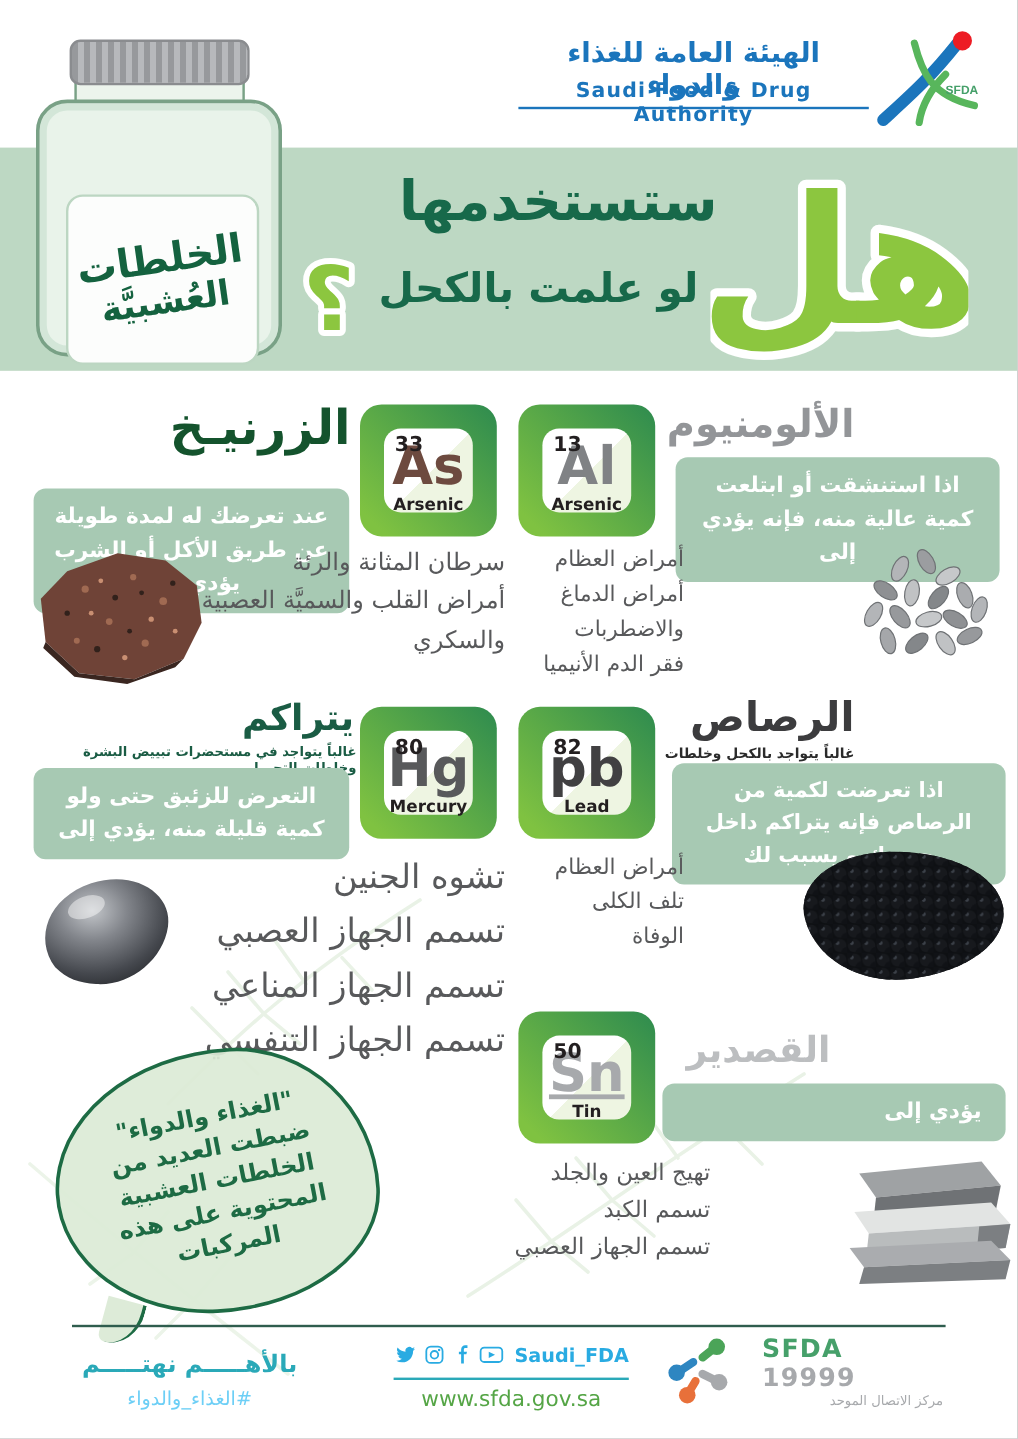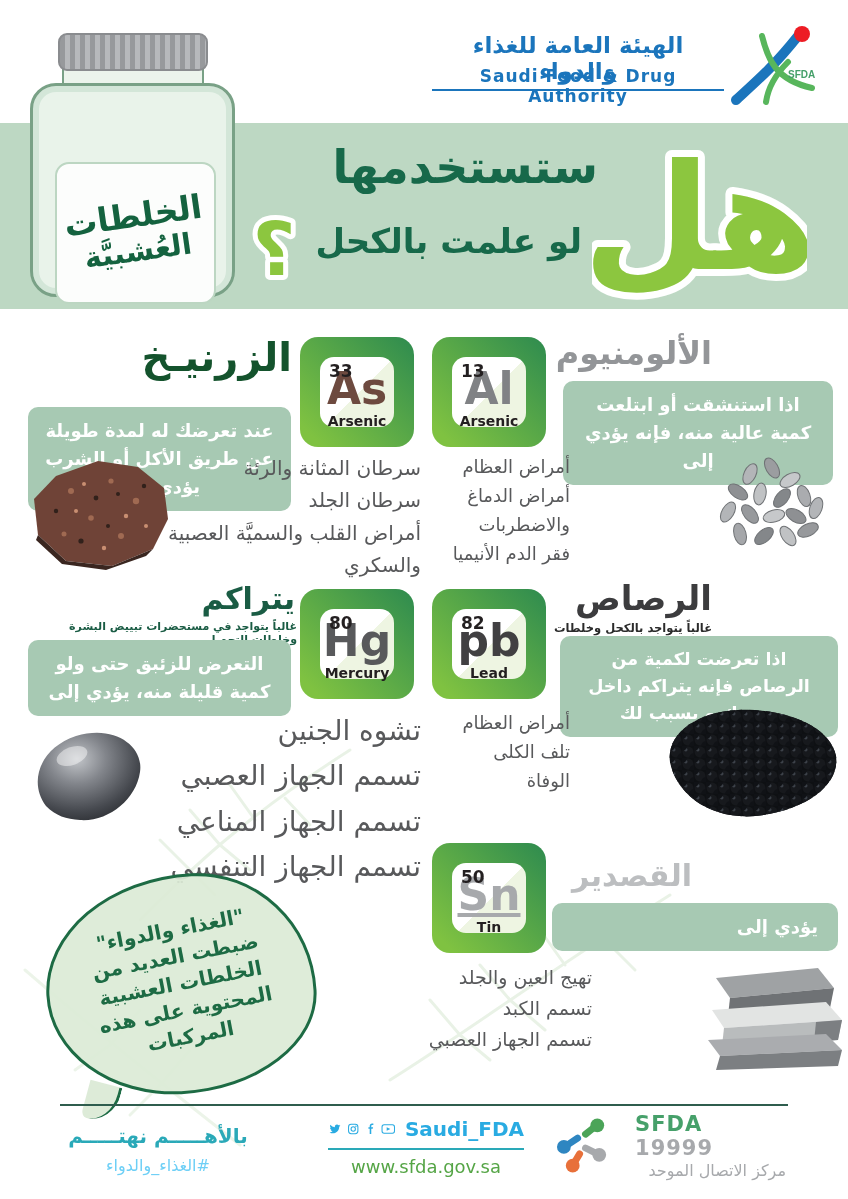--- a/index.html
+++ b/index.html
@@ -75,28 +75,28 @@
                line-height:1.35; }
 
   
   .footer-divider { position:absolute; left:60px; top:1104px; width:728px; height:2px; background:#2f5d4e; z-index:2; }
   .slogan { position:absolute; left:58px; top:1124px; width:200px; text-align:center; font-size:20px;
             font-weight:bold; color:#2aa9b8; direction:rtl; z-index:2; }
   .hashtag { position:absolute; left:58px; top:1156px; width:200px; text-align:center; font-size:16px;
              color:#6dcff6; direction:rtl; z-index:2; }
   .social { position:absolute; left:328px; top:1116px; width:196px; z-index:2; }
   .social-row { display:flex; align-items:center; gap:5px; justify-content:center; }
-  .handle { font-size:20px; font-weight:bold; color:#29abe2; margin-left:4px; }
+  .handle { font-size:16px; font-weight:bold; color:#29abe2; margin-left:4px; }
   .social-line { margin-top:6px; height:2px; background:#2aa9b8; }
   .website { margin-top:6px; text-align:center; font-size:18px; color:#55a546; }
   .sfda199 { position:absolute; left:556px; top:1112px; width:230px; display:flex; align-items:center; gap:22px; z-index:2; }
   .sfda199-text { display:flex; flex-direction:column; }
   .sfda199-top { font-size:21px; font-weight:bold; letter-spacing:1px; }
   .sfda199-top .brand { color:#46a06a; } .sfda199-top .num { color:#a7a9ac; }
-  .sfda199-label { font-size:16px; color:#a7a9ac; direction:rtl; text-align:right; margin-top:1px; }
+  .sfda199-label { font-size:11px; color:#a7a9ac; direction:rtl; text-align:right; margin-top:1px; }
 </style>
 </head>
 <body>
 
 <div class="page">
 
   <svg class="frond" style="left:120px; top:730px;" width="260" height="200" viewBox="0 0 260 200">
     <g stroke="#e4efe0" stroke-width="3" fill="none" stroke-linecap="round">
       <path d="M20 190 C70 140 120 90 230 20"></path>
       <path d="M70 140 L40 110"></path>
@@ -167,21 +167,20 @@
   <div class="el-card" style="left:300px; top:337px;">
     <div class="el-inner">
       <div class="el-num">33</div>
       <div class="el-sym" style="color: rgb(109, 74, 63);">As</div>
       <div class="el-name">Arsenic</div>
     </div>
   </div>
   <div class="bubble" style="left:28px; top:373px; width:263px; font-size:18px;margin-top:34px;">عند تعرضك له لمدة طويلة عن طريق الأكل أو الشرب يؤدي إلى</div>
   <div class="effects" style="left:140px; top:452px; width:281px; font-size:20px;">
       <div class="effect-item">سرطان المثانة والرئة</div>
-      <div class="effect-item">سرطان الجلد</div>
       <div class="effect-item">أمراض القلب والسميَّة العصبية والسكري</div>
     </div>
   <svg class="sample" style="left:26px; top:456px;" width="150" height="118" viewBox="0 0 150 118">
     <path d="M30 20 L72 5 L112 11 L138 32 L142 63 L127 93 L86 110 L40 105 L12 79 L8 43 Z" fill="#6f4337"></path>
     <g fill="#a06a52">
         <circle cx="45" cy="35" r="3"></circle>
         <circle cx="85" cy="25" r="2.6"></circle>
         <circle cx="110" cy="45" r="3.2"></circle>
         <circle cx="65" cy="62" r="2.8"></circle>
         <circle cx="95" cy="80" r="3"></circle>

